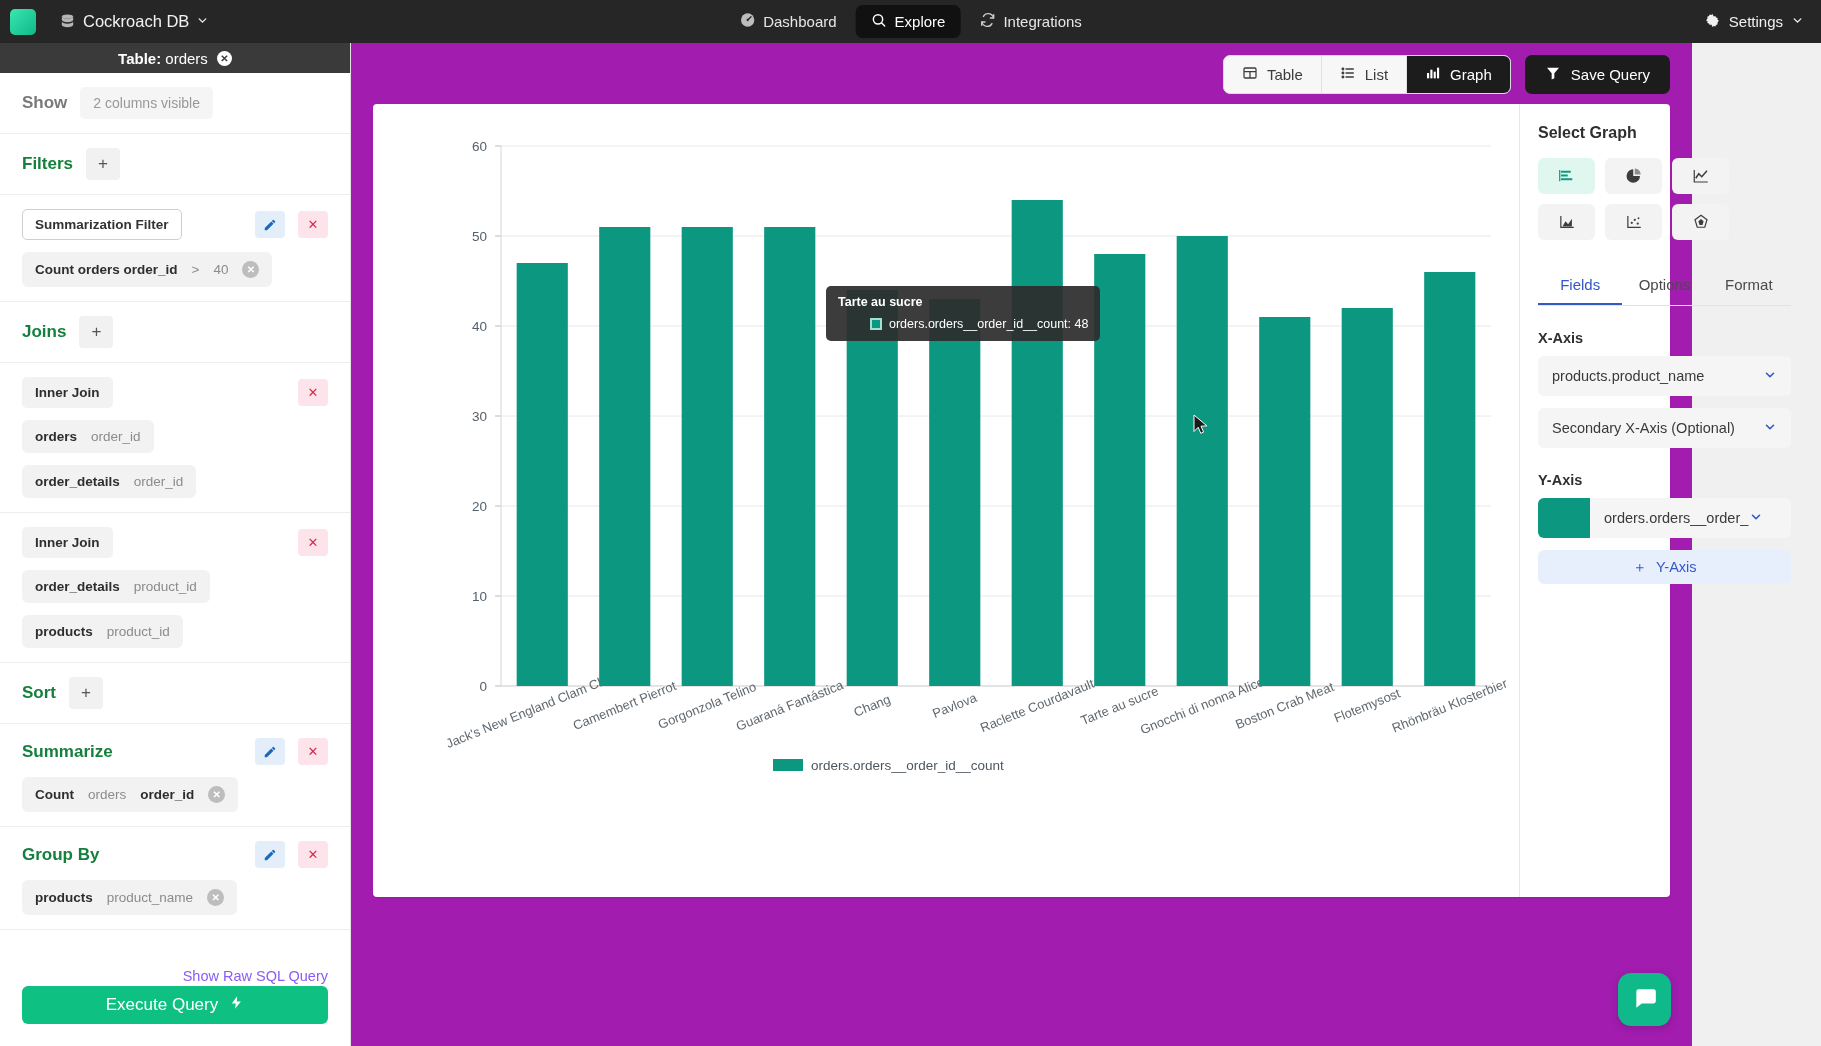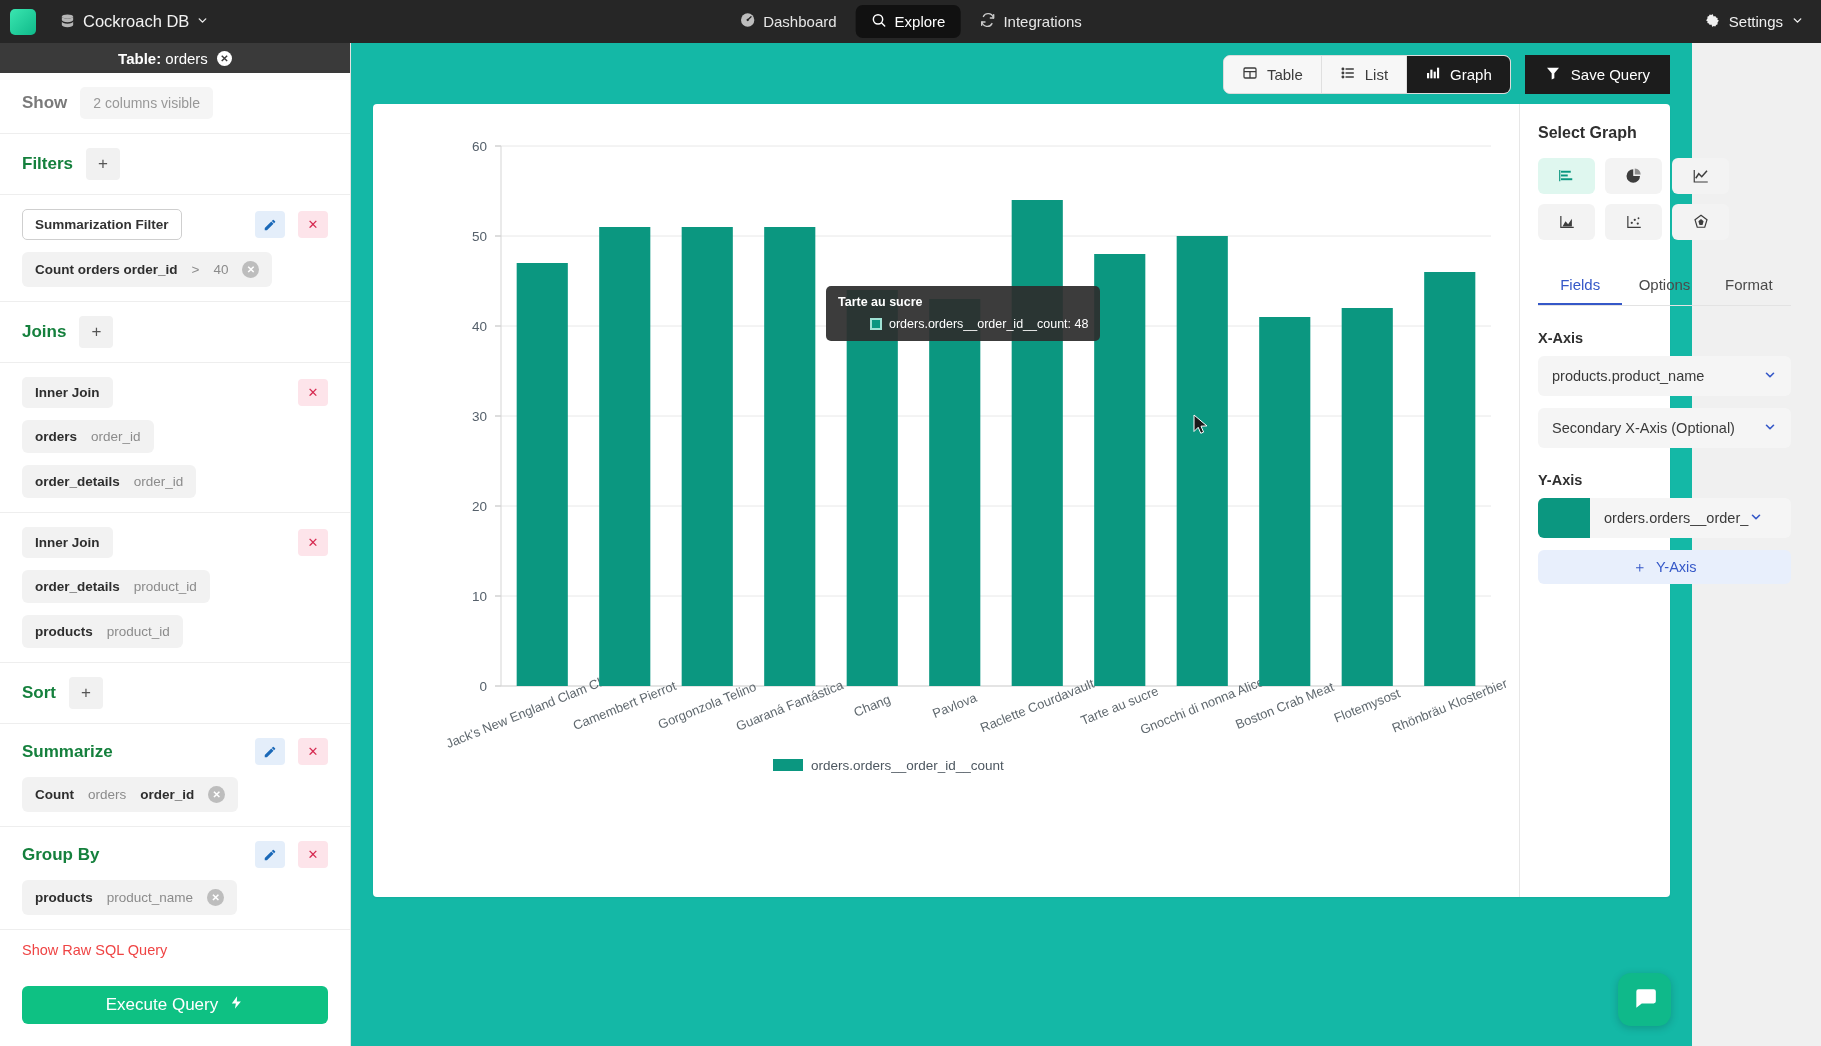--- a/index.html
+++ b/index.html
@@ -107,54 +107,54 @@
     background: #bdbdbd; color: #fff;
     font-size: 10px; line-height: 17px; text-align: center;
     font-weight: 700; cursor: pointer;
   }
   .join-tag {
     display: inline-block; background: #f2f2f2; border-radius: 5px;
     padding: 8px 13px; font-size: 13.5px; font-weight: 700; color: #2e2e2e;
   }
   .sb-footer { padding: 0 22px 22px; }
   .raw-sql {
-    display: block; text-align: left; color: #ef4444;
-    font-size: 14.5px; margin-bottom: 28px; cursor: pointer;
+    display: block; text-align: right; color: #8b5cf6;
+    font-size: 14.5px; margin-bottom: 2px; cursor: pointer;
   }
   .exec-btn {
     width: 100%; background: #0ec183; color: #fff;
     border: none; border-radius: 6px; height: 38px;
     font-size: 17px; font-family: inherit; cursor: pointer;
     display: flex; align-items: center; justify-content: center; gap: 11px;
   }
 
   
   .main {
     position: absolute; top: 43px; left: 351px;
     width: 1341px; height: 1003px;
-    background: #14b8a6;
+    background: #a21caf;
   }
   .toolbar {
     display: flex; justify-content: flex-end; align-items: center;
     gap: 14px; padding: 12px 22px 10px;
   }
   .seg {
     display: flex; background: #f7f7f7; border: 1px solid #dcdcdc;
     border-radius: 7px; overflow: hidden;
   }
   .seg-btn {
     display: flex; align-items: center; gap: 9px;
     padding: 9px 18px; font-size: 15px; color: #3c3c3c; cursor: pointer;
     border-right: 1px solid #e0e0e0; background: #f7f7f7;
   }
   .seg-btn:last-child { border-right: none; }
   .seg-btn.active { background: #1c1c1c; color: #fff; }
   .save-btn {
     display: flex; align-items: center; gap: 10px;
-    background: #1c1c1c; color: #fff; border-radius: 0;
+    background: #1c1c1c; color: #fff; border-radius: 7px;
     padding: 10px 20px; font-size: 15px; cursor: pointer;
   }
 
   .panel {
     margin: 0 22px; background: #fff; border-radius: 4px;
     height: 793px; display: flex;
     box-shadow: 0 1px 2px rgba(0,0,0,.05);
   }
   .chart-wrap { flex: 1; position: relative; }
   .right-panel {

